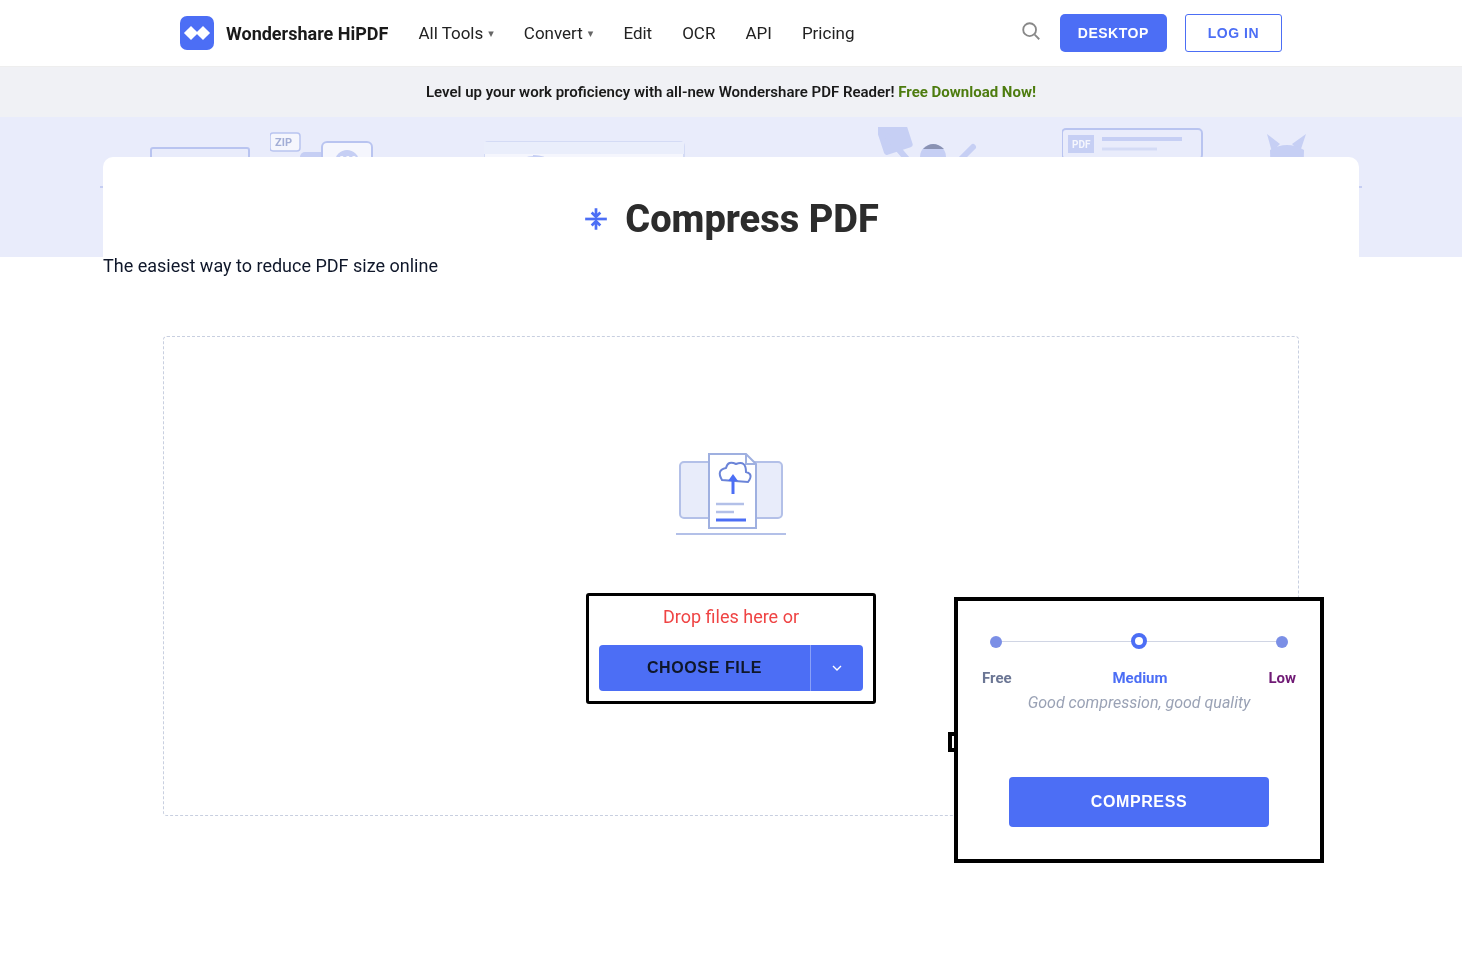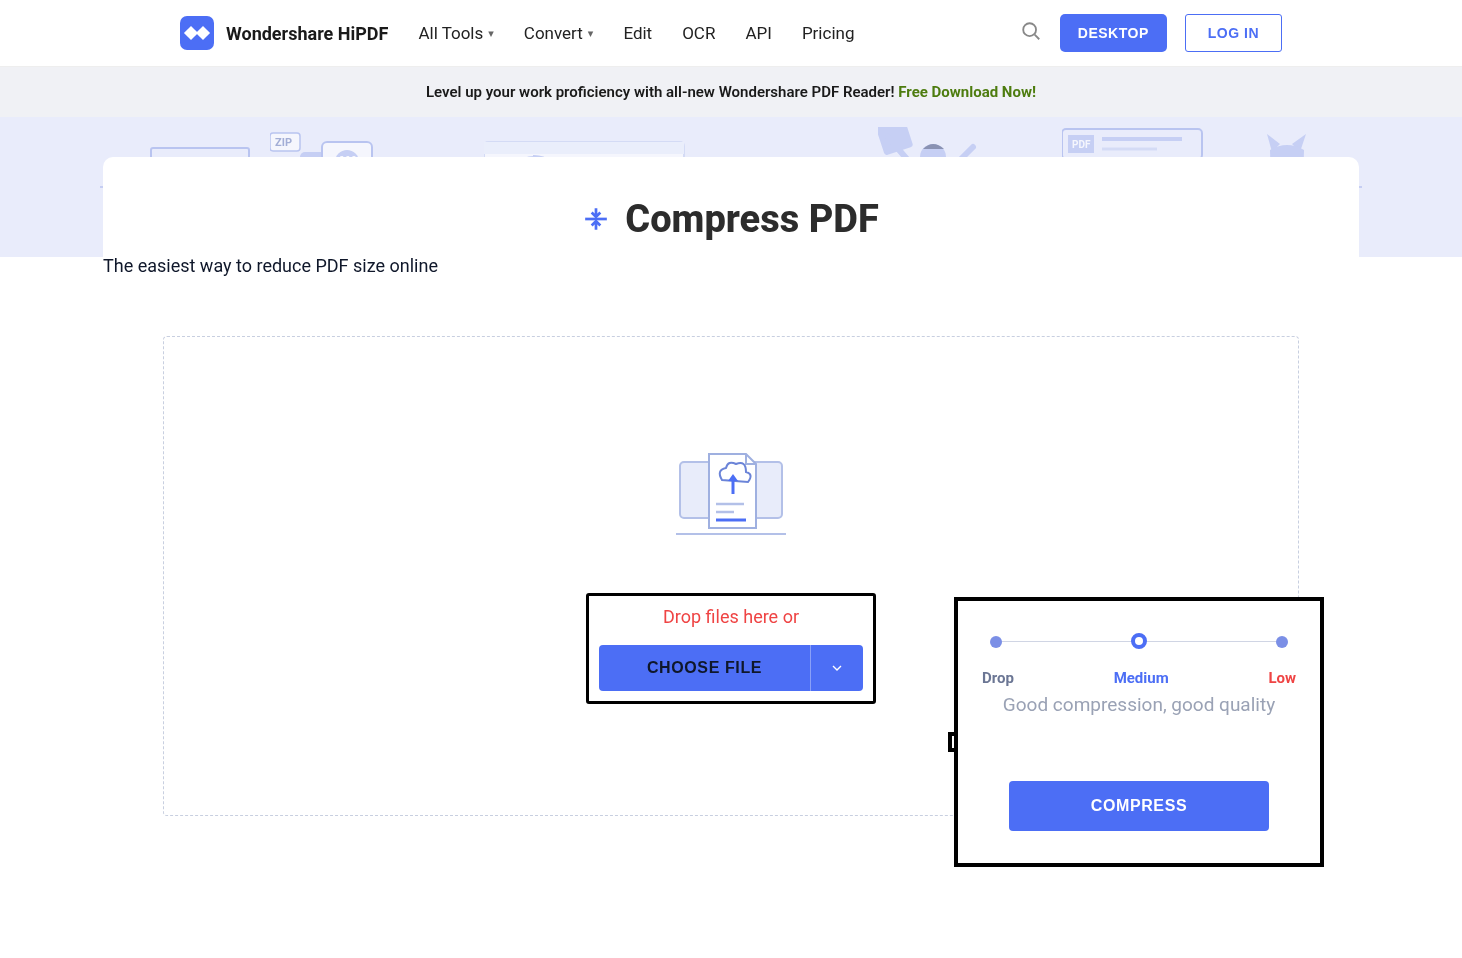--- a/index.html
+++ b/index.html
@@ -62,22 +62,22 @@
   .panel { position: absolute; right: 35px; top: 440px; width: 370px; border: 4px solid #000; background: #fff; padding: 30px 24px 32px; }
   .slider-row { position: relative; height: 30px; margin-bottom: 8px; }
   .slider-line { position: absolute; top: 10px; left: 14px; right: 14px; height: 1px; background: #d0d5e4; }
   .slider-dot { position: absolute; top: 5px; width: 12px; height: 12px; border-radius: 50%; background: #7b8fe6; }
   .slider-dot.d1 { left: 8px; }
   .slider-dot.d3 { right: 8px; }
   .slider-cur { position: absolute; top: 2px; left: 50%; transform: translateX(-50%); width: 16px; height: 16px; border: 4px solid #4c6ef5; border-radius: 50%; background: #fff; }
   .labels-row { display: flex; justify-content: space-between; font-size: 15px; font-weight: 700; margin-bottom: 6px; }
   .lbl-high { color: #6b7694; }
   .lbl-med { color: #4c6ef5; }
-  .lbl-low { color: #ef4444; }
-  .panel-desc { text-align: center; font-size: 19px; color: #9aa2b5; margin-bottom: 65px; }
+  .lbl-low { color: #701a75; }
+  .panel-desc { text-align: center; font-size: 16px; color: #9aa2b5; margin-bottom: 65px; font-style: italic; }
   .btn-compress { display: block; width: 260px; margin: 0 auto; background: #4c6ef5; color: #fff; border: none; padding: 16px 0; font-weight: 700; font-size: 16px; border-radius: 4px; cursor: pointer; letter-spacing: 0.6px; }
 </style>
 </head>
 <body>
 
 <div class="header">
   <div class="logo-wrap">
     <div class="logo-box">
         <div class="logo-diamonds"></div>
       </div>
@@ -265,20 +265,20 @@
   </div>
 
   <div class="panel">
     <div class="slider-row">
       <div class="slider-line"></div>
       <div class="slider-dot d1"></div>
       <div class="slider-cur"></div>
       <div class="slider-dot d3"></div>
     </div>
     <div class="labels-row">
-      <span class="lbl-high">Drop</span>
+      <span class="lbl-high">Free</span>
       <span class="lbl-med">Medium</span>
       <span class="lbl-low">Low</span>
     </div>
     <div class="panel-desc">Good compression, good quality</div>
     <button class="btn-compress">COMPRESS</button>
   </div>
 </div>
 
 </body></html>

